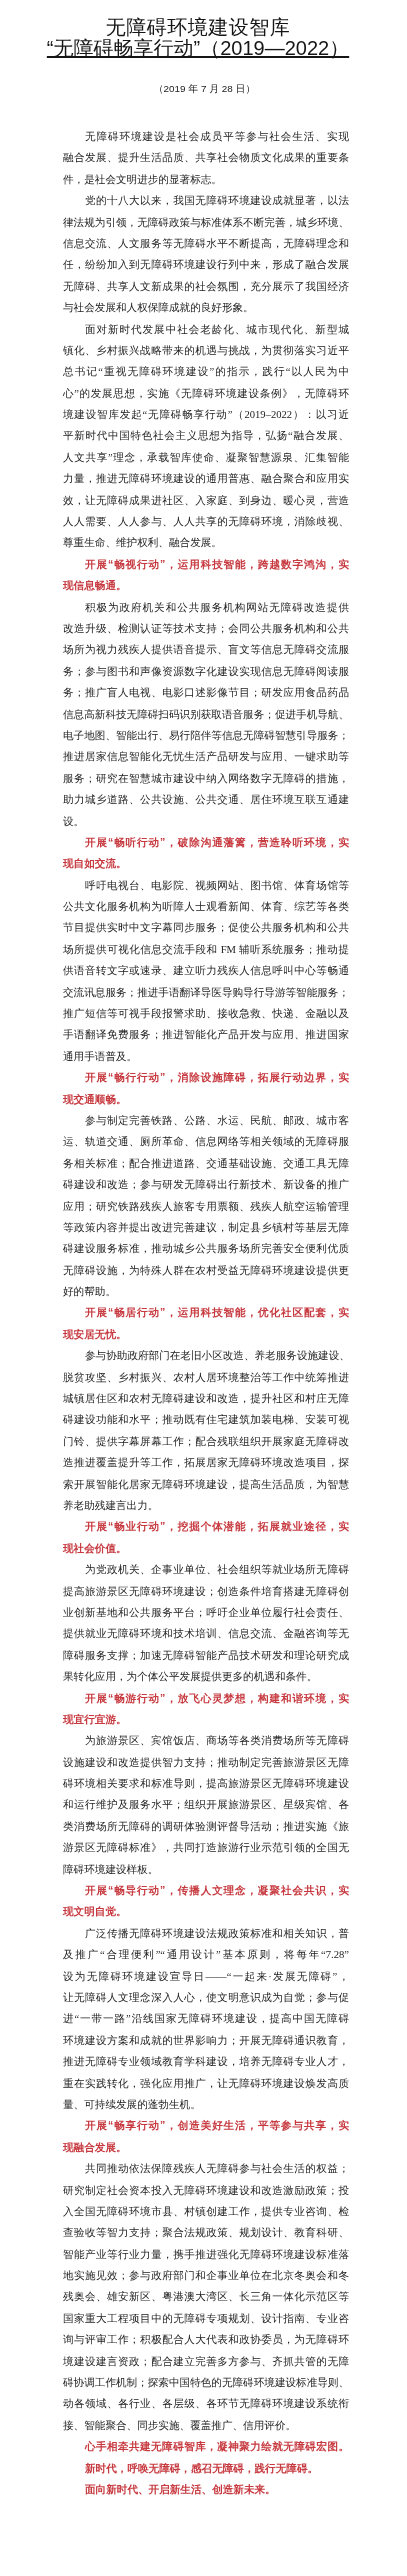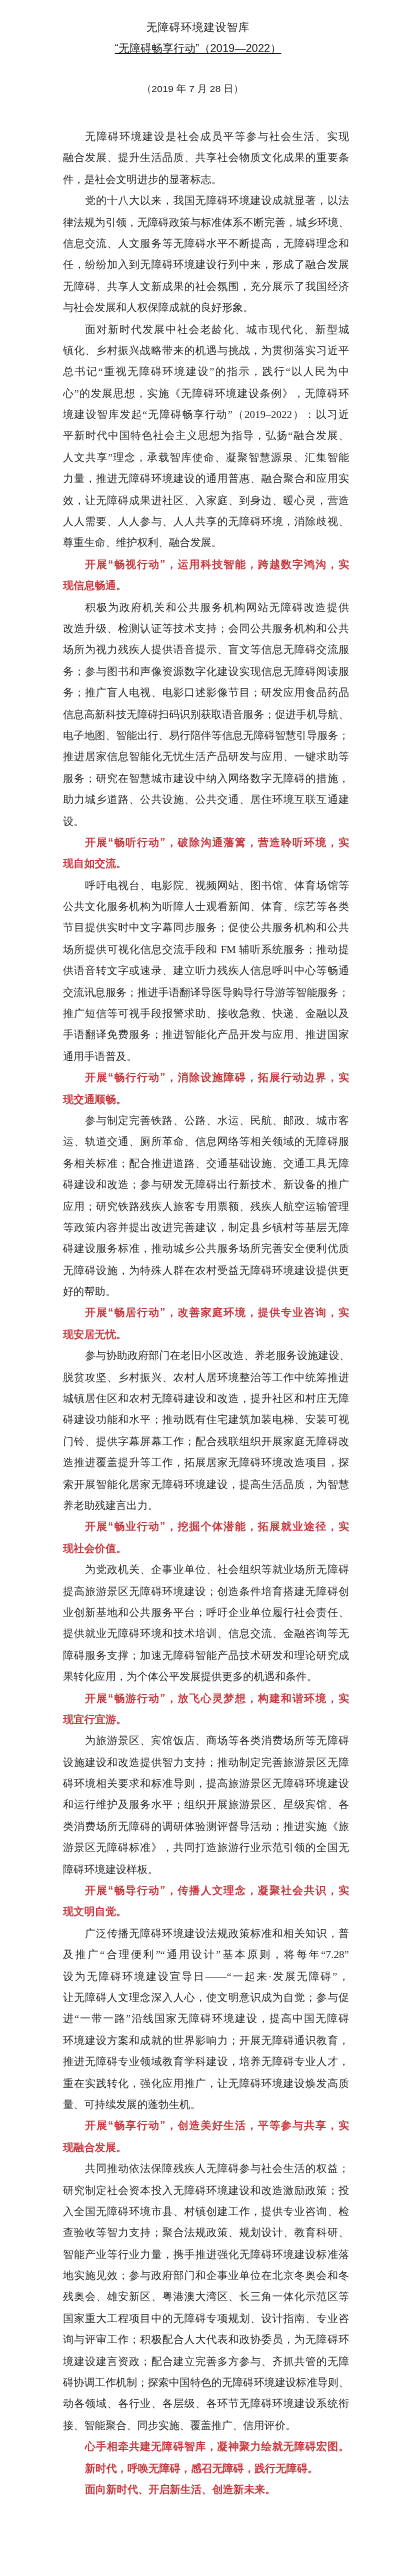--- a/index.html
+++ b/index.html
@@ -9,27 +9,27 @@
     height: 2576px;
     background: #ffffff;
     overflow: hidden;
     color: #1c1c1c;
     font-family: "Liberation Serif", "DejaVu Serif", serif;
   }
   .t1, .t2 {
     position: absolute; left: 0; width: 396px;
     text-align: center;
     font-family: "Liberation Sans", "DejaVu Sans", sans-serif;
-    font-size: 11px; line-height: 21px; color: #151515;
+    font-size: 20px; line-height: 21px; color: #151515;
     white-space: nowrap;
   }
   .t1 { top: 17px; letter-spacing: 0.5px; }
   .t2 { top: 38px; text-decoration: underline; }
   .date {
-    position: absolute; top: 80px; left: 4px; width: 377px;
+    position: absolute; top: 80px; left: 16px; width: 377px;
     text-align: center;
     font-family: "Liberation Sans", "DejaVu Sans", sans-serif;
     font-size: 9.9px; line-height: 18.7px; color: #1a1a1a;
     white-space: nowrap;
   }
   .doc-body {
     position: absolute;
     top: 126px;
     left: 63px;
     width: 286px;
@@ -139,21 +139,21 @@
       <div class="ln j">务相关标准；配合推进道路、交通基础设施、交通工具无障</div>
       <div class="ln j">碍建设和改造；参与研发无障碍出行新技术、新设备的推广</div>
       <div class="ln j">应用；研究铁路残疾人旅客专用票额、残疾人航空运输管理</div>
       <div class="ln j">等政策内容并提出改进完善建议，制定县乡镇村等基层无障</div>
       <div class="ln j">碍建设服务标准，推动城乡公共服务场所完善安全便利优质</div>
       <div class="ln j">无障碍设施，为特殊人群在农村受益无障碍环境建设提供更</div>
       <div class="ln">好的帮助。</div>
     </div>
 
     <div class="blk h">
-      <div class="ln ind j">开展“畅居行动”，改善家庭环境，提供专业咨询，实</div>
+      <div class="ln ind j">开展“畅居行动”，运用科技智能，优化社区配套，实</div>
       <div class="ln">现安居无忧。</div>
     </div>
 
     <div class="blk p">
       <div class="ln ind j">参与协助政府部门在老旧小区改造、养老服务设施建设、</div>
       <div class="ln j">脱贫攻坚、乡村振兴、农村人居环境整治等工作中统筹推进</div>
       <div class="ln j">城镇居住区和农村无障碍建设和改造，提升社区和村庄无障</div>
       <div class="ln j">碍建设功能和水平；推动既有住宅建筑加装电梯、安装可视</div>
       <div class="ln j">门铃、提供字幕屏幕工作；配合残联组织开展家庭无障碍改</div>
       <div class="ln j">造推进覆盖提升等工作，拓展居家无障碍环境改造项目，探</div>

